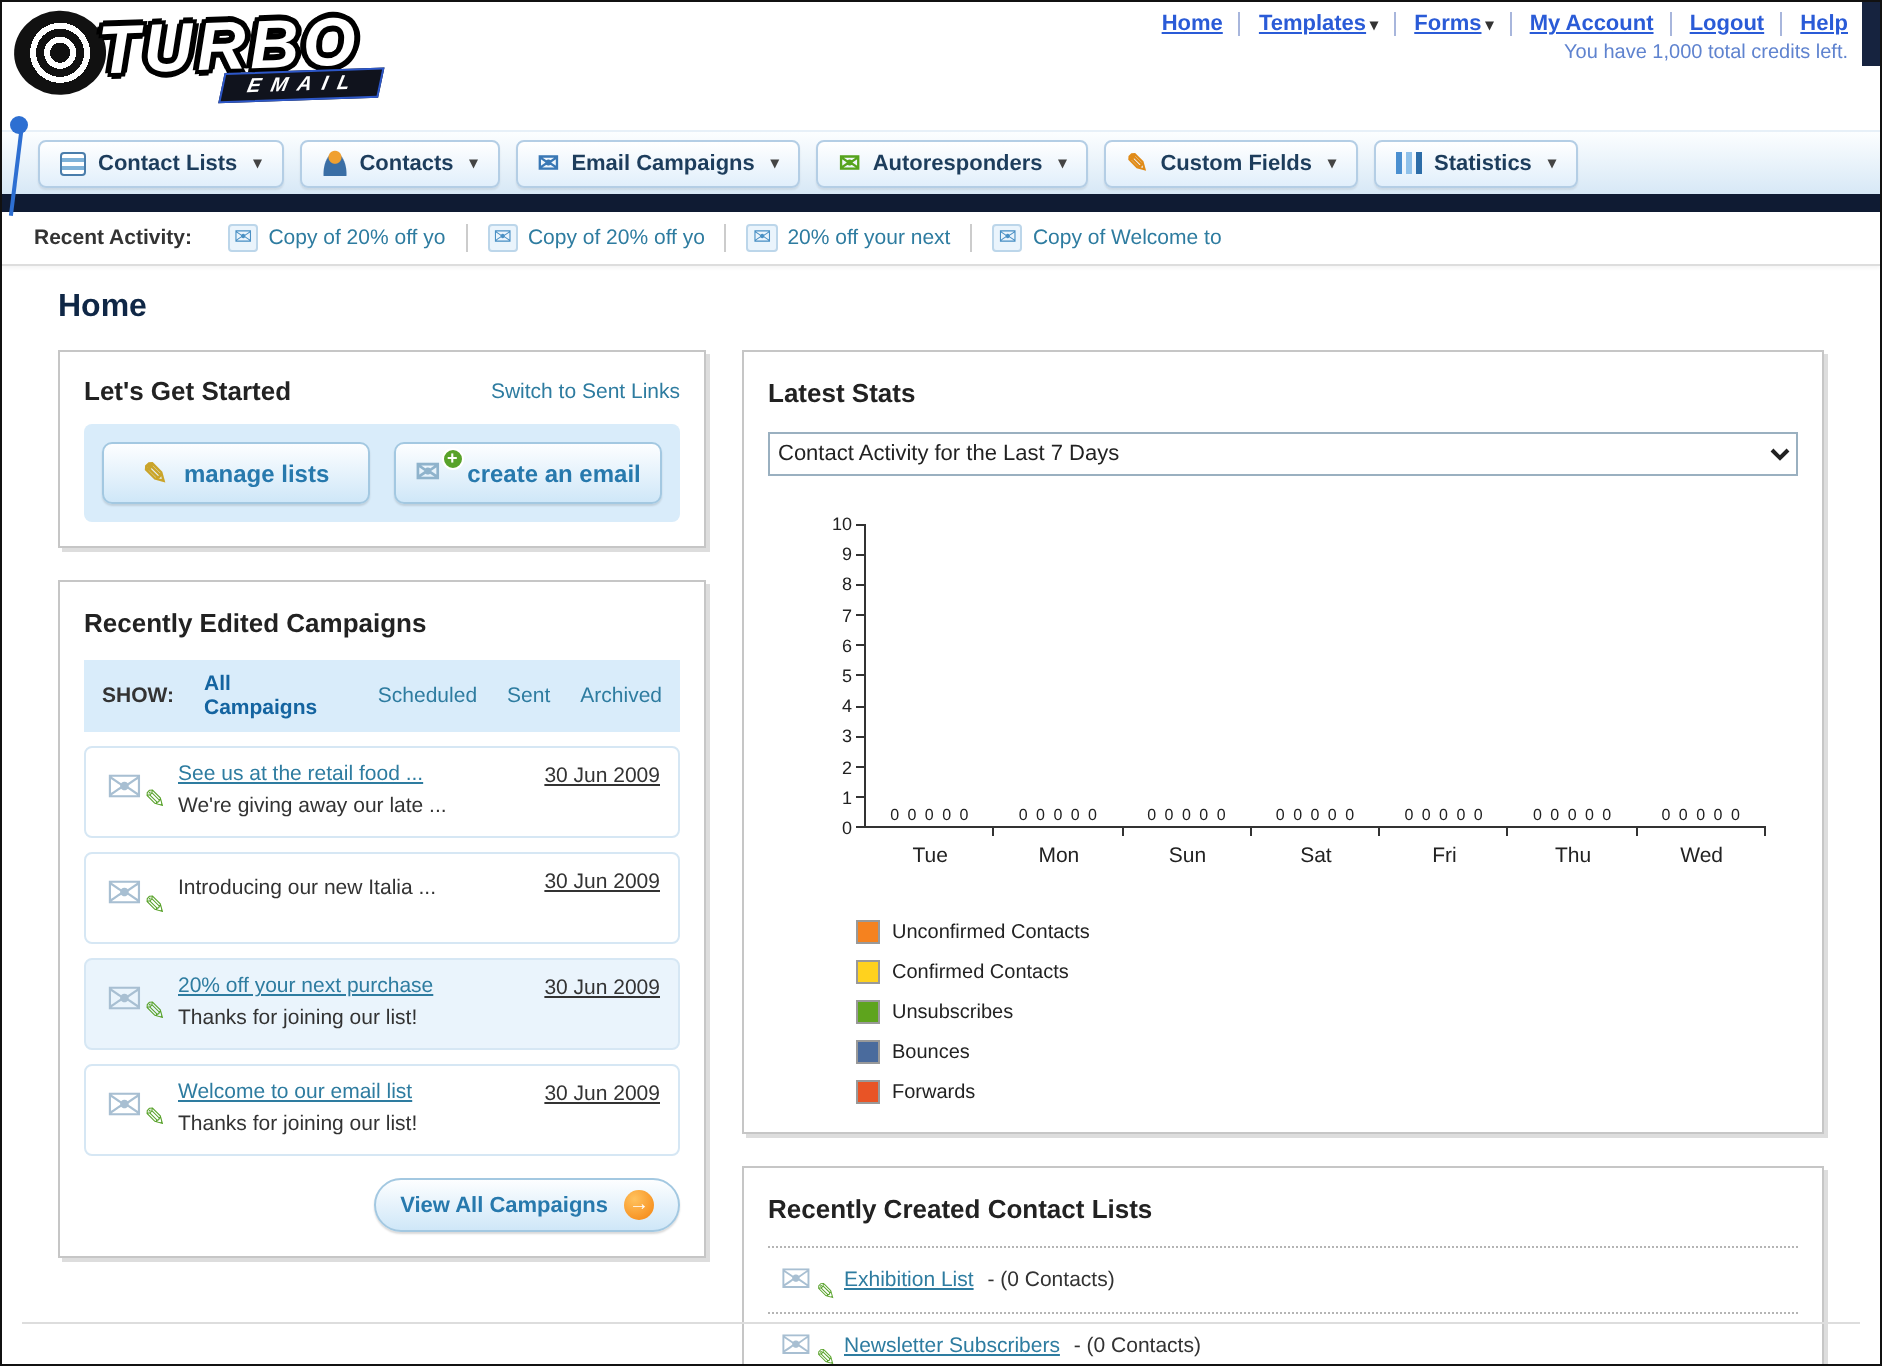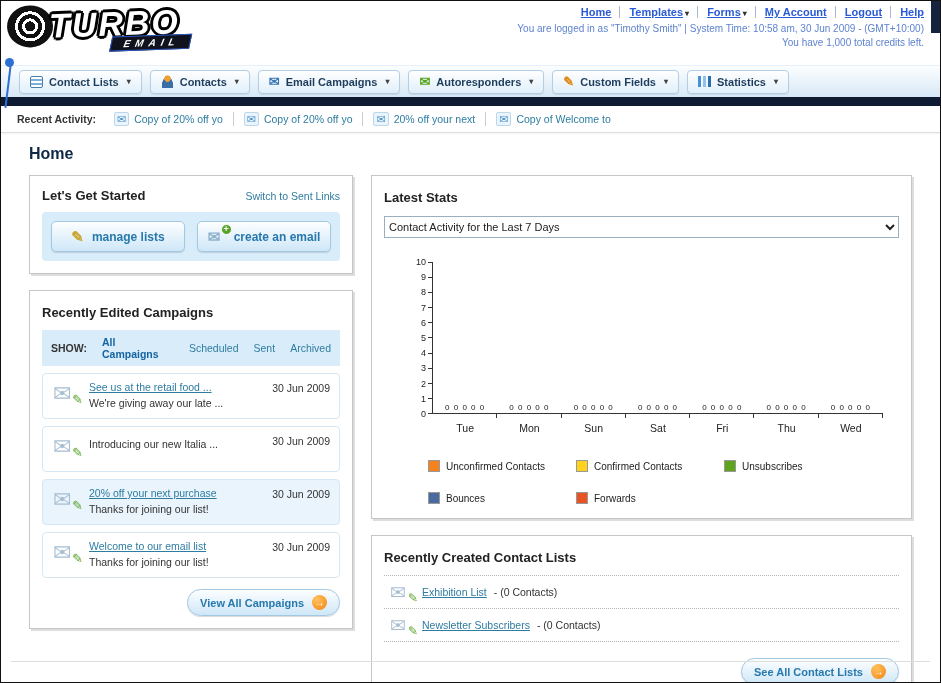--- a/index.html
+++ b/index.html
@@ -88,21 +88,21 @@
   .camp-filter { color:#2e7ca0; text-decoration:none; cursor:pointer; }
   .camp-filter.selected { color:#1464a0; font-weight:bold; }
   .camp-row { position:relative; border:1px solid #d6e7f4; border-radius:4px; margin-top:7px;
     padding:7px 74px 7px 46px; min-height:46px; background:#fff; }
   .camp-row.alt { background:#eaf4fc; }
   .camp-ic { position:absolute; left:10px; top:10px; width:26px; height:20px; }
   .camp-ic .env-g { font-size:22px; color:#a8bfd2; line-height:20px; }
   .camp-ic .pen-g { position:absolute; right:-4px; bottom:-3px; color:#58a22a; font-size:13px; }
   .camp-title { display:block; font-size:10.5px; color:#2e7ca0; text-decoration:underline; cursor:pointer; }
   .camp-sub { display:block; font-size:10.5px; color:#333; margin-top:4px; }
-  .camp-date { position:absolute; right:9px; top:8px; font-size:10.5px; color:#333; }
+  .camp-date { position:absolute; right:9px; top:8px; font-size:10.5px; color:#333;text-decoration:underline; }
   .view-all-row { display:flex; justify-content:flex-end; margin-top:11px; }
   .pill-btn { display:flex; align-items:center; gap:8px; padding:5px 12px;
     background:linear-gradient(#fdfeff,#cfe7f8); border:1px solid #a3c8e1; border-radius:14px;
     font-size:11px; font-weight:bold; color:#2779ad; cursor:pointer; box-shadow:0 1px 1px rgba(0,0,0,.15); }
   .arrow-circle { width:15px; height:15px; border-radius:50%; flex:none;
     background:radial-gradient(circle at 35% 30%, #ffc25e, #f5830f); color:#fff;
     font-size:10px; line-height:15px; text-align:center; font-weight:bold; }
 
   
   .stats-select { display:block; width:100%; margin-top:10px; height:22px; font-size:11px;
@@ -111,21 +111,21 @@
   .chart-y { position:absolute; left:2px; top:0; bottom:32px; width:32px;
     display:flex; flex-direction:column; justify-content:space-between; align-items:flex-end; }
   .ytick { display:flex; align-items:center; font-size:9px; color:#222; line-height:8px; }
   .ytick::after { content:""; display:inline-block; width:4px; height:1px; background:#333; margin-left:2px; }
   .chart-plot { position:absolute; left:34px; right:6px; top:4px; bottom:36px;
     border-left:1px solid #333; border-bottom:1px solid #333; display:flex; }
   .cgroup { flex:1; position:relative; }
   .cgroup::after { content:""; position:absolute; right:0; bottom:-5px; width:1px; height:5px; background:#333; }
   .czeros { position:absolute; left:0; right:0; bottom:1px; text-align:center; font-size:8px; color:#222; letter-spacing:1px; white-space:nowrap; }
   .clabel { position:absolute; left:0; right:0; bottom:-21px; text-align:center; font-size:10.5px; color:#222; }
-  .chart-legend { display:flex; flex-wrap:wrap; row-gap:20px; margin:10px 0 2px 44px; }
+  .chart-legend { display:flex; flex-wrap:wrap; row-gap:8px; margin:10px 0 2px 44px;flex-direction:column; }
   .legend-item { display:flex; align-items:center; gap:6px; width:148px; font-size:10px; color:#222; }
   .legend-swatch { width:12px; height:12px; border:1px solid #999; flex:none; }
 
   
   .cl-list { margin-top:9px; border-top:1px dotted #b5b5b5; }
   .cl-item { position:relative; padding:10px 0 10px 38px; border-bottom:1px dotted #b5b5b5; font-size:10.5px; }
   .cl-ic { position:absolute; left:6px; top:8px; width:24px; height:18px; }
   .cl-ic .env-g { font-size:19px; color:#a8bfd2; line-height:18px; }
   .cl-ic .pen-g { position:absolute; right:-4px; bottom:-3px; color:#58a22a; font-size:12px; }
   .cl-name { color:#2e7ca0; text-decoration:underline; cursor:pointer; }
@@ -152,21 +152,20 @@
 
     <div class="top-right">
       <div class="top-links">
         <a>Home</a>
         <a><span>Templates</span><span class="chev">▾</span></a>
         <a><span>Forms</span><span class="chev">▾</span></a>
         <a>My Account</a>
         <a>Logout</a>
         <a>Help</a>
       </div>
-      <div class="login-line">You are logged in as "Timothy Smith" | System Time: 10:58 am, 30 Jun 2009 - (GMT+10:00)</div>
       <div class="credits-line">You have 1,000 total credits left.</div>
     </div>
     <div class="corner-dark"></div>
   </div>
 
   <div class="tabbar">
     <div class="tab">
       <span class="ic-lists"></span>
       <span>Contact Lists</span>
       <span class="chev">▾</span>

